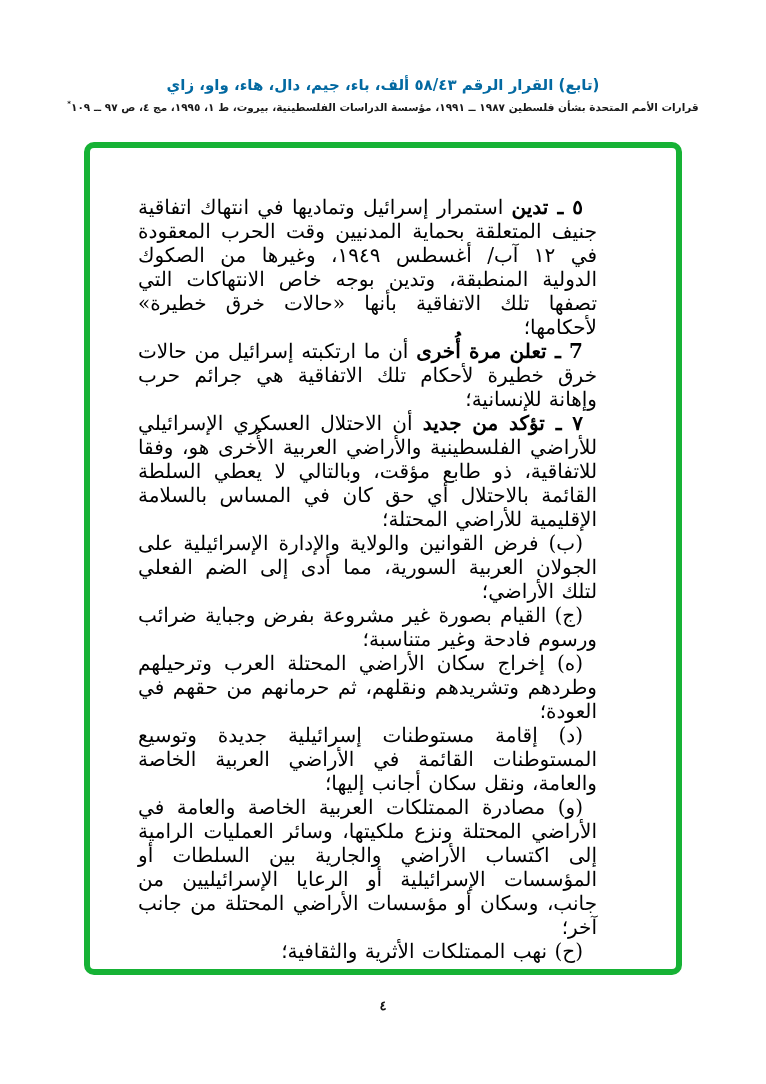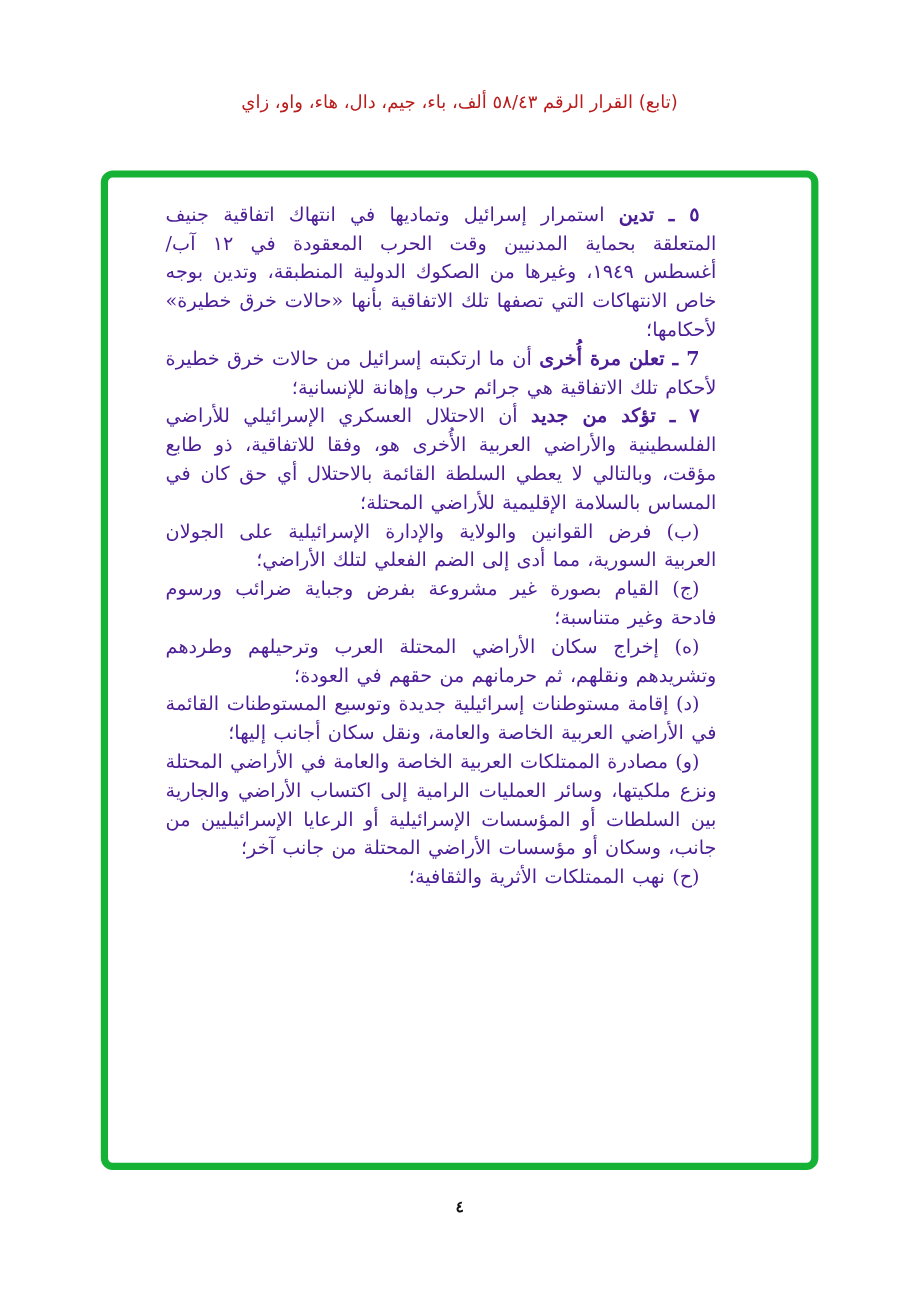--- a/index.html
+++ b/index.html
@@ -16,23 +16,23 @@
   
   .header {
     position: absolute;
     top: 76px; left: 0; right: 0;
     text-align: center;
     direction: rtl;
     font-family: "DejaVu Sans", "Liberation Sans", sans-serif;
   }
   .header-line1 {
     font-size: 15px;
-    font-weight: normal;
+    font-weight: bold;
     letter-spacing: 0.2px;
-    color: #b91c1c;
+    color: #0369a1;
   }
   .header-line2 {
     margin-top: 6px;
     font-size: 10.5px;
     font-weight: bold;
     color: #181818;
   }
   .header-line2 sup { font-size: 7px; }
 
   
@@ -42,27 +42,27 @@
     width: 598px; height: 833px;
     box-sizing: border-box;
     border: 6px solid #16b235;
     border-radius: 10px;
     background: transparent;
   }
 
   
   .doc-body {
     position: absolute;
-    left: 138px; top: 167px;
+    left: 138px; top: 195px;
     width: 459px;
     direction: rtl;
     text-align: justify;
-    font-size: 16px;
+    font-size: 20px;
     line-height: 24px;
-    color: #4c1d95;
+    color: #000000;
   }
   .doc-body p {
     margin: 0;
     text-indent: 14px;
     word-spacing: 1px;
   }
   .doc-body p b { font-weight: bold; }
 
   
   .page-number {
@@ -75,20 +75,21 @@
     color: #101010;
   }
 </style>
 </head>
 <body>
 
 <div class="page">
 
   <div class="header">
     <div class="header-line1">(تابع) القرار الرقم ٥٨/٤٣ ألف، باء، جيم، دال، هاء، واو، زاي</div>
+    <div class="header-line2"><span>قرارات الأمم المتحدة بشأن فلسطين ١٩٨٧ ــ ١٩٩١، مؤسسة الدراسات الفلسطينية، بيروت، ط ١، ١٩٩٥، مج ٤، ص ٩٧ ــ ١٠٩</span><sup>*</sup></div>
   </div>
 
   <div class="green-frame"></div>
 
   <div class="doc-body">
     <p><b>٥ ـ تدين</b><span> استمرار إسرائيل وتماديها في انتهاك اتفاقية جنيف المتعلقة بحماية المدنيين وقت الحرب المعقودة في ١٢ آب/ أغسطس ١٩٤٩، وغيرها من الصكوك الدولية المنطبقة، وتدين بوجه خاص الانتهاكات التي تصفها تلك الاتفاقية بأنها «حالات خرق خطيرة» لأحكامها؛</span></p>
     <p><b>7 ـ تعلن مرة أُخرى</b><span> أن ما ارتكبته إسرائيل من حالات خرق خطيرة لأحكام تلك الاتفاقية هي جرائم حرب وإهانة للإنسانية؛</span></p>
     <p><b>٧ ـ تؤكد من جديد</b><span> أن الاحتلال العسكري الإسرائيلي للأراضي الفلسطينية والأراضي العربية الأُخرى هو، وفقا للاتفاقية، ذو طابع مؤقت، وبالتالي لا يعطي السلطة القائمة بالاحتلال أي حق كان في المساس بالسلامة الإقليمية للأراضي المحتلة؛</span></p>
     <p><b></b><span>(ب) فرض القوانين والولاية والإدارة الإسرائيلية على الجولان العربية السورية، مما أدى إلى الضم الفعلي لتلك الأراضي؛</span></p>
     <p><b></b><span>(ج) القيام بصورة غير مشروعة بفرض وجباية ضرائب ورسوم فادحة وغير متناسبة؛</span></p>

